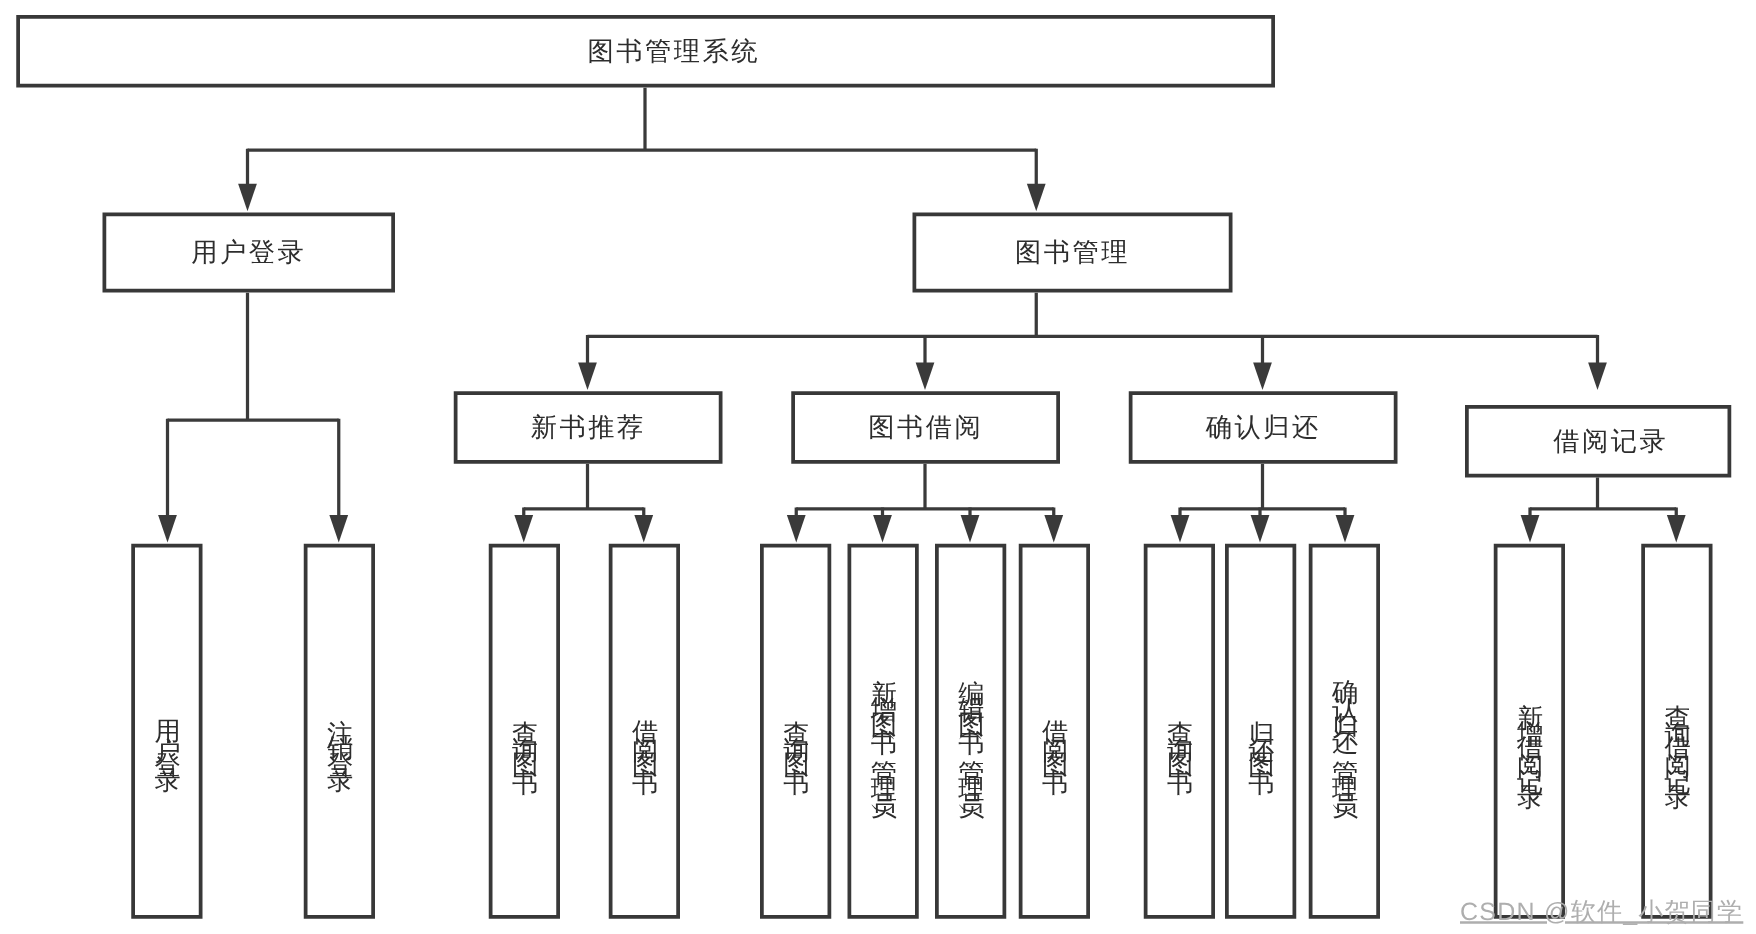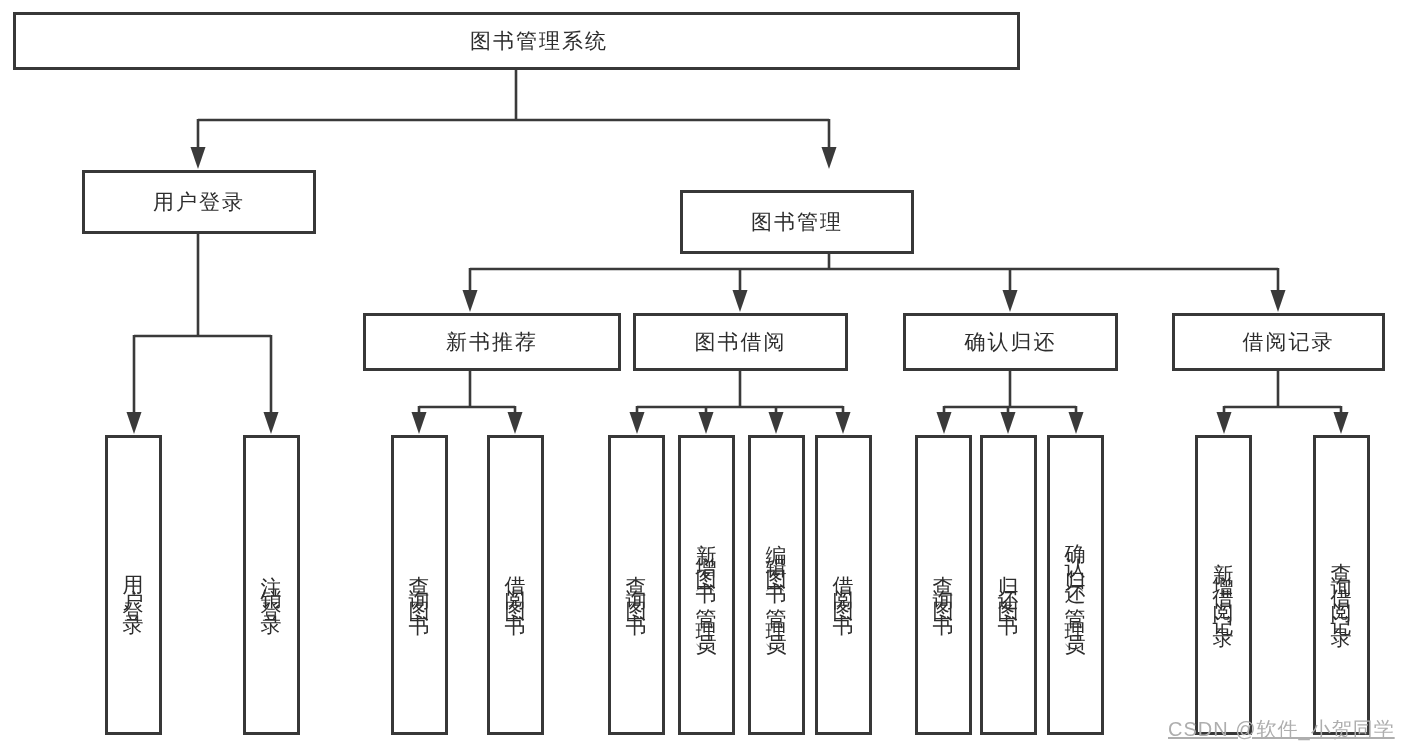--- a/index.html
+++ b/index.html
@@ -98,34 +98,34 @@
     <polygon class="c-arrow" points="1333.5,412 1348.5,412 1341,434"></polygon>
   </svg>
 
   <div class="box" style="left:13px;top:12px;width:1007px;height:58px;padding-left:45px;">
     <span>图书管理系统</span>
   </div>
 
   <div class="box" style="left:82px;top:170px;width:234px;height:64px;">
     <span>用户登录</span>
   </div>
-  <div class="box" style="left:680px;top:170px;width:234px;height:64px;margin-top:20px;">
+  <div class="box" style="left:730px;top:170px;width:256px;height:64px;">
     <span>图书管理</span>
   </div>
 
-  <div class="box" style="left:363px;top:313px;width:258px;height:58px;">
+  <div class="box" style="left:363px;top:313px;width:215px;height:58px;">
     <span>新书推荐</span>
   </div>
   <div class="box" style="left:633px;top:313px;width:215px;height:58px;">
     <span>图书借阅</span>
   </div>
   <div class="box" style="left:903px;top:313px;width:215px;height:58px;">
     <span>确认归还</span>
   </div>
-  <div class="box" style="left:1172px;top:313px;width:213px;height:58px;padding-left:20px;">
+  <div class="box" style="left:1172px;top:324px;width:213px;height:58px;padding-left:20px;">
     <span>借阅记录</span>
   </div>
 
   <div class="box leaf" style="left:105px;top:435px;width:57px;height:300px;">
     <span>用户登录</span>
   </div>
   <div class="box leaf" style="left:243px;top:435px;width:57px;height:300px;">
     <span>注销登录</span>
   </div>
 

